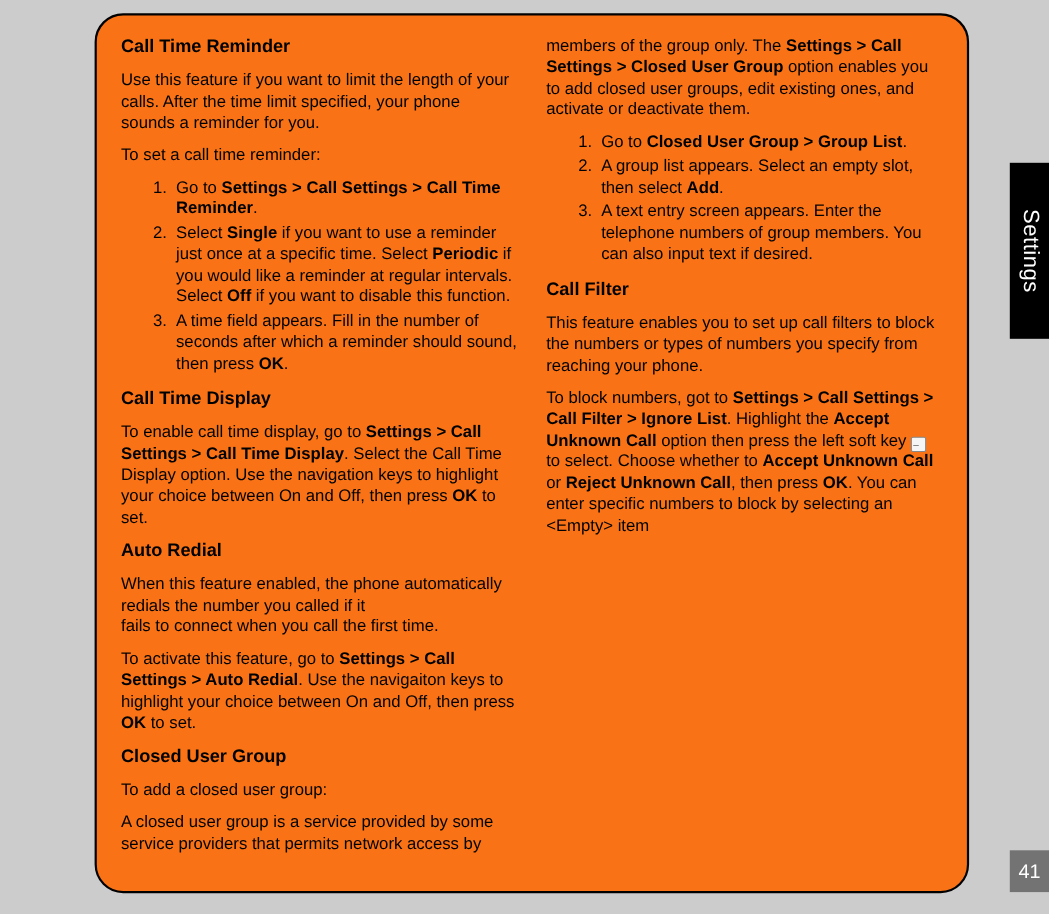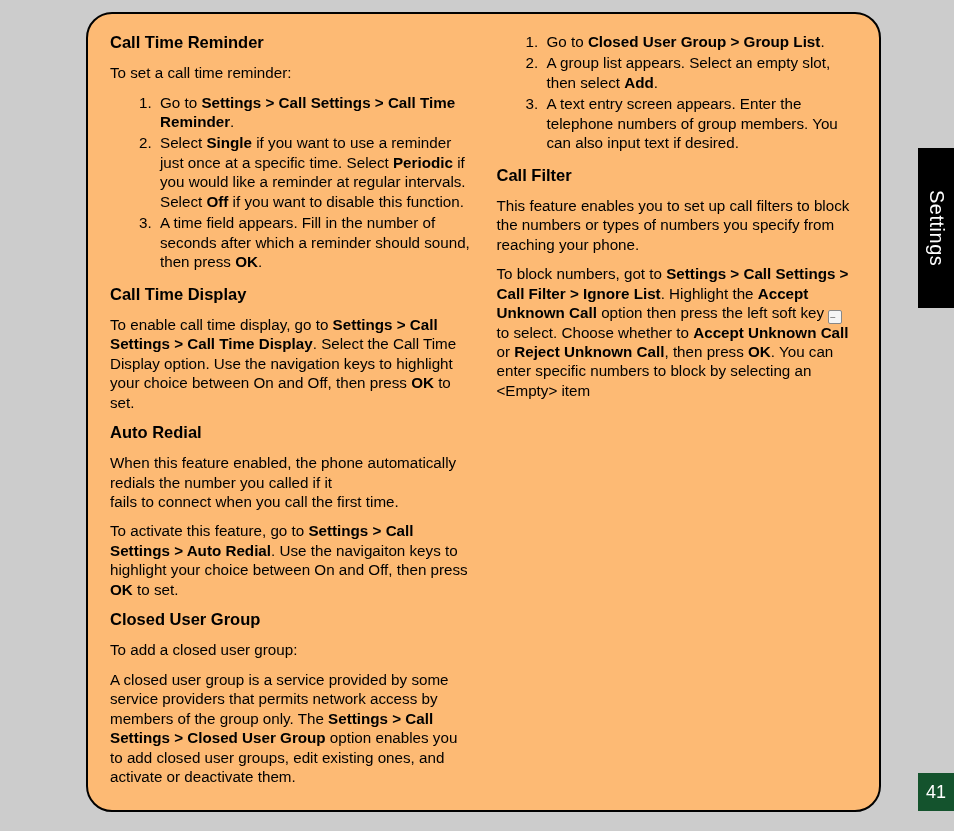--- a/index.html
+++ b/index.html
@@ -11,21 +11,21 @@
     height: 831px;
     position: relative;
     overflow: hidden;
   }
   .page-box {
     position: absolute;
     left: 86px;
     top: 12px;
     width: 795px;
     height: 800px;
-    background: #fdba74;
+    background: #f97316;
     border: 2px solid #000;
     border-radius: 26px;
     padding: 18px 22px 14px 22px;
     overflow: hidden;
   }
   .columns {
     column-count: 2;
     column-gap: 26px;
     column-fill: auto;
     height: 100%;
@@ -68,21 +68,21 @@
     justify-content: center;
     writing-mode: vertical-rl;
     font-family: Arial, Helvetica, sans-serif;
   }
   .pagenum {
     position: absolute;
     right: 0;
     bottom: 20px;
     width: 36px;
     height: 38px;
-    background: #14532d;
+    background: #737373;
     color: #fff;
     display: flex;
     align-items: center;
     justify-content: center;
     font-size: 18px;
   }
   .softkey-icon {
     display: inline-block;
     width: 14px;
     height: 14px;
@@ -99,20 +99,21 @@
   }
   .nowrap { white-space: nowrap; }
 </style>
 </head>
 <body>
 
 <div class="page-box">
   <div class="columns">
 
     <p class="h first">Call Time Reminder</p>
+    <p>Use this feature if you want to limit the length of your calls. After the time limit specified, your phone sounds a reminder for you.</p>
     <p>To set a call time reminder:</p>
     <ol>
       <li><span>Go to </span><b>Settings &gt; Call Settings &gt; Call Time Reminder</b><span>.</span></li>
       <li><span>Select </span><b>Single</b><span> if you want to use a reminder just once at a specific time. Select </span><b>Periodic</b><span> if you would like a reminder at regular intervals. Select </span><b>Off</b><span> if you want to disable this function.</span></li>
       <li><span>A time field appears. Fill in the number of seconds after which a reminder should sound, then press </span><b>OK</b><span>.</span></li>
     </ol>
 
     <p class="h">Call Time Display</p>
     <p><span>To enable call time display, go to </span><b>Settings &gt; Call Settings &gt; Call Time Display</b><span>. Select the Call Time Display option. Use the navigation keys to highlight your choice between On and Off, then press </span><b>OK</b><span> to set.</span></p>
 

